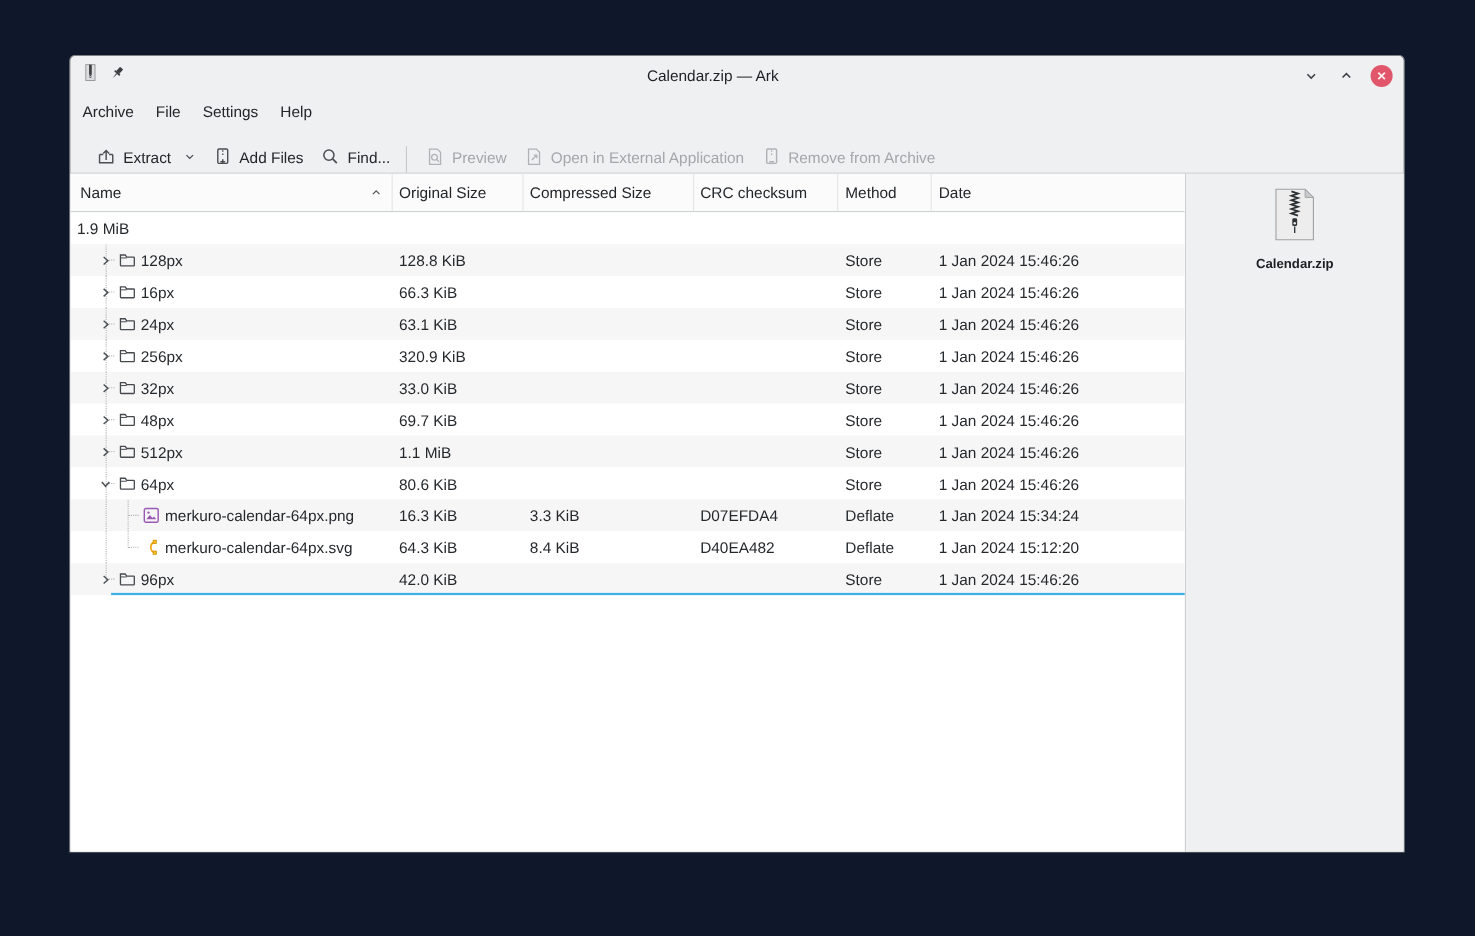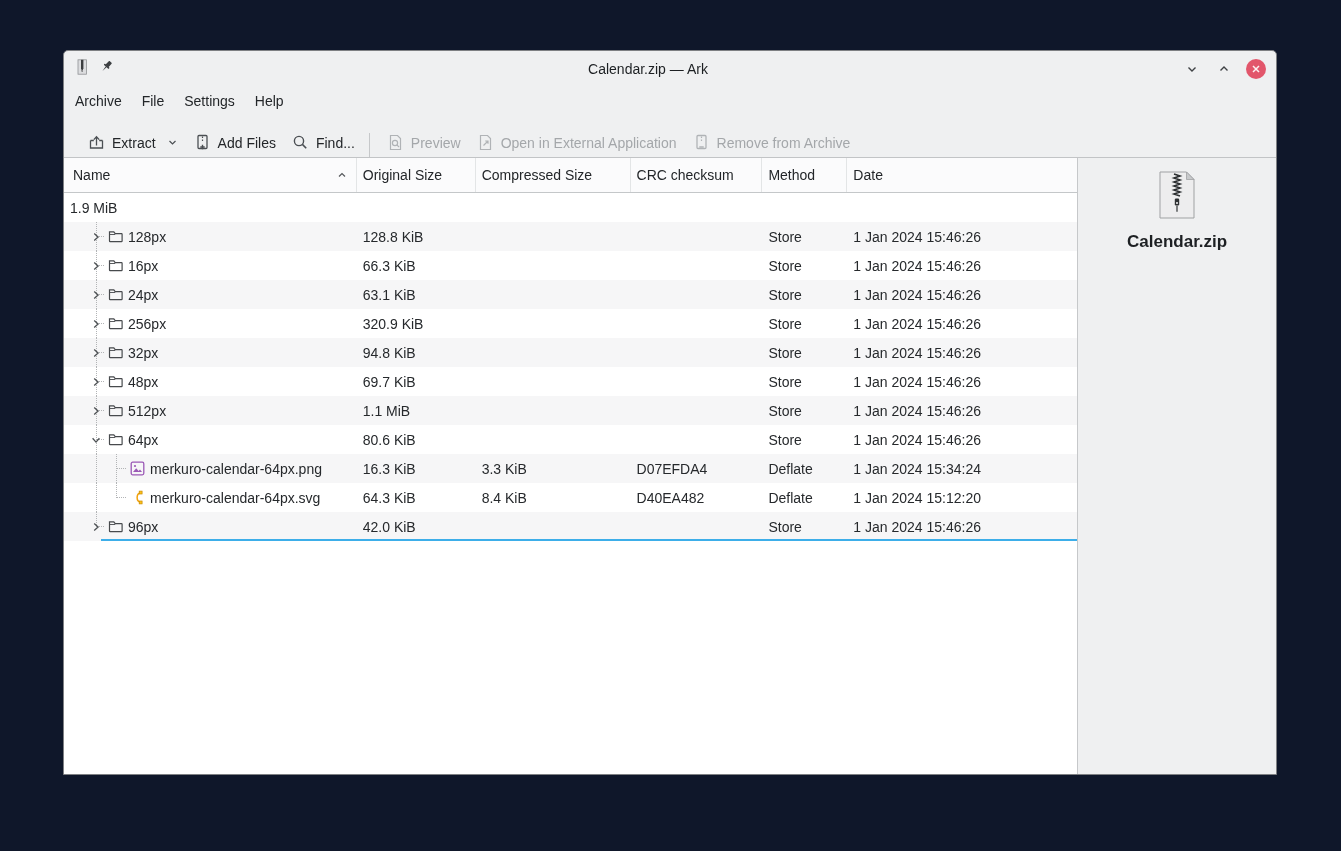--- a/index.html
+++ b/index.html
@@ -41,21 +41,21 @@
   .guide.full{top:0;bottom:0;}
   .guide.half{top:0;height:15px;}
   .guide.topstub{top:0;height:7px;}
   .stub{position:absolute;top:14px;height:0;border-top:1px dotted #b2b4b6;}
   .rowlabel{font-size:14px;color:#26292c;white-space:nowrap;}
   .current-line{position:absolute;left:37px;width:977px;height:2px;background:#3daee9;top:381px;}
   
   .sidebar{width:199px;background:#eff0f1;border-left:1px solid #c6c8ca;box-sizing:border-box;
            display:flex;flex-direction:column;align-items:center;}
   .sb-icon{margin-top:13px;}
-  .sb-name{margin-top:9px;font-size:17px;font-weight:bold;color:#1d2023;}
+  .sb-name{margin-top:9px;font-size:12px;font-weight:bold;color:#1d2023;}
 </style>
 </head>
 <body>
 
 <div class="stage">
   <div class="window">
 
     <div class="titlebar">
       <div class="tb-left">
         <span>
@@ -297,21 +297,21 @@
                   </svg>
                 </span>
                 <span class="nc-abs" style="left: 44px;">
                   <svg width="15" height="13" viewBox="0 0 15 13">
                     <path d="M1.5 1.8 h4.3 l1.4 1.9 h6.3 a.6.6 0 0 1 .6.6 v6.8 a.6.6 0 0 1 -.6.6 H2.1 a.6.6 0 0 1 -.6-.6 z" fill="none" stroke="#474a4d" stroke-width="1.2"></path>
                     <path d="M1.6 4.5 h5.6" stroke="#474a4d" stroke-width="0.9"></path>
                   </svg>
                 </span>
                 <span class="nc-abs rowlabel" style="left: 64px;">32px</span>
               </div>
-              <div class="cell c1">94.8 KiB</div>
+              <div class="cell c1">33.0 KiB</div>
               <div class="cell c2"></div>
               <div class="cell c3"></div>
               <div class="cell c4">Store</div>
               <div class="cell c5">1 Jan 2024 15:46:26</div>
             </div>
             <div class="row">
               <div class="cell c0 namecell0">
                 <div class="guide full" style="left: 32px;"></div>
                 <div class="stub" style="left: 32px; width: 8px;"></div>
                 <span class="nc-abs" style="left: 26px;">

